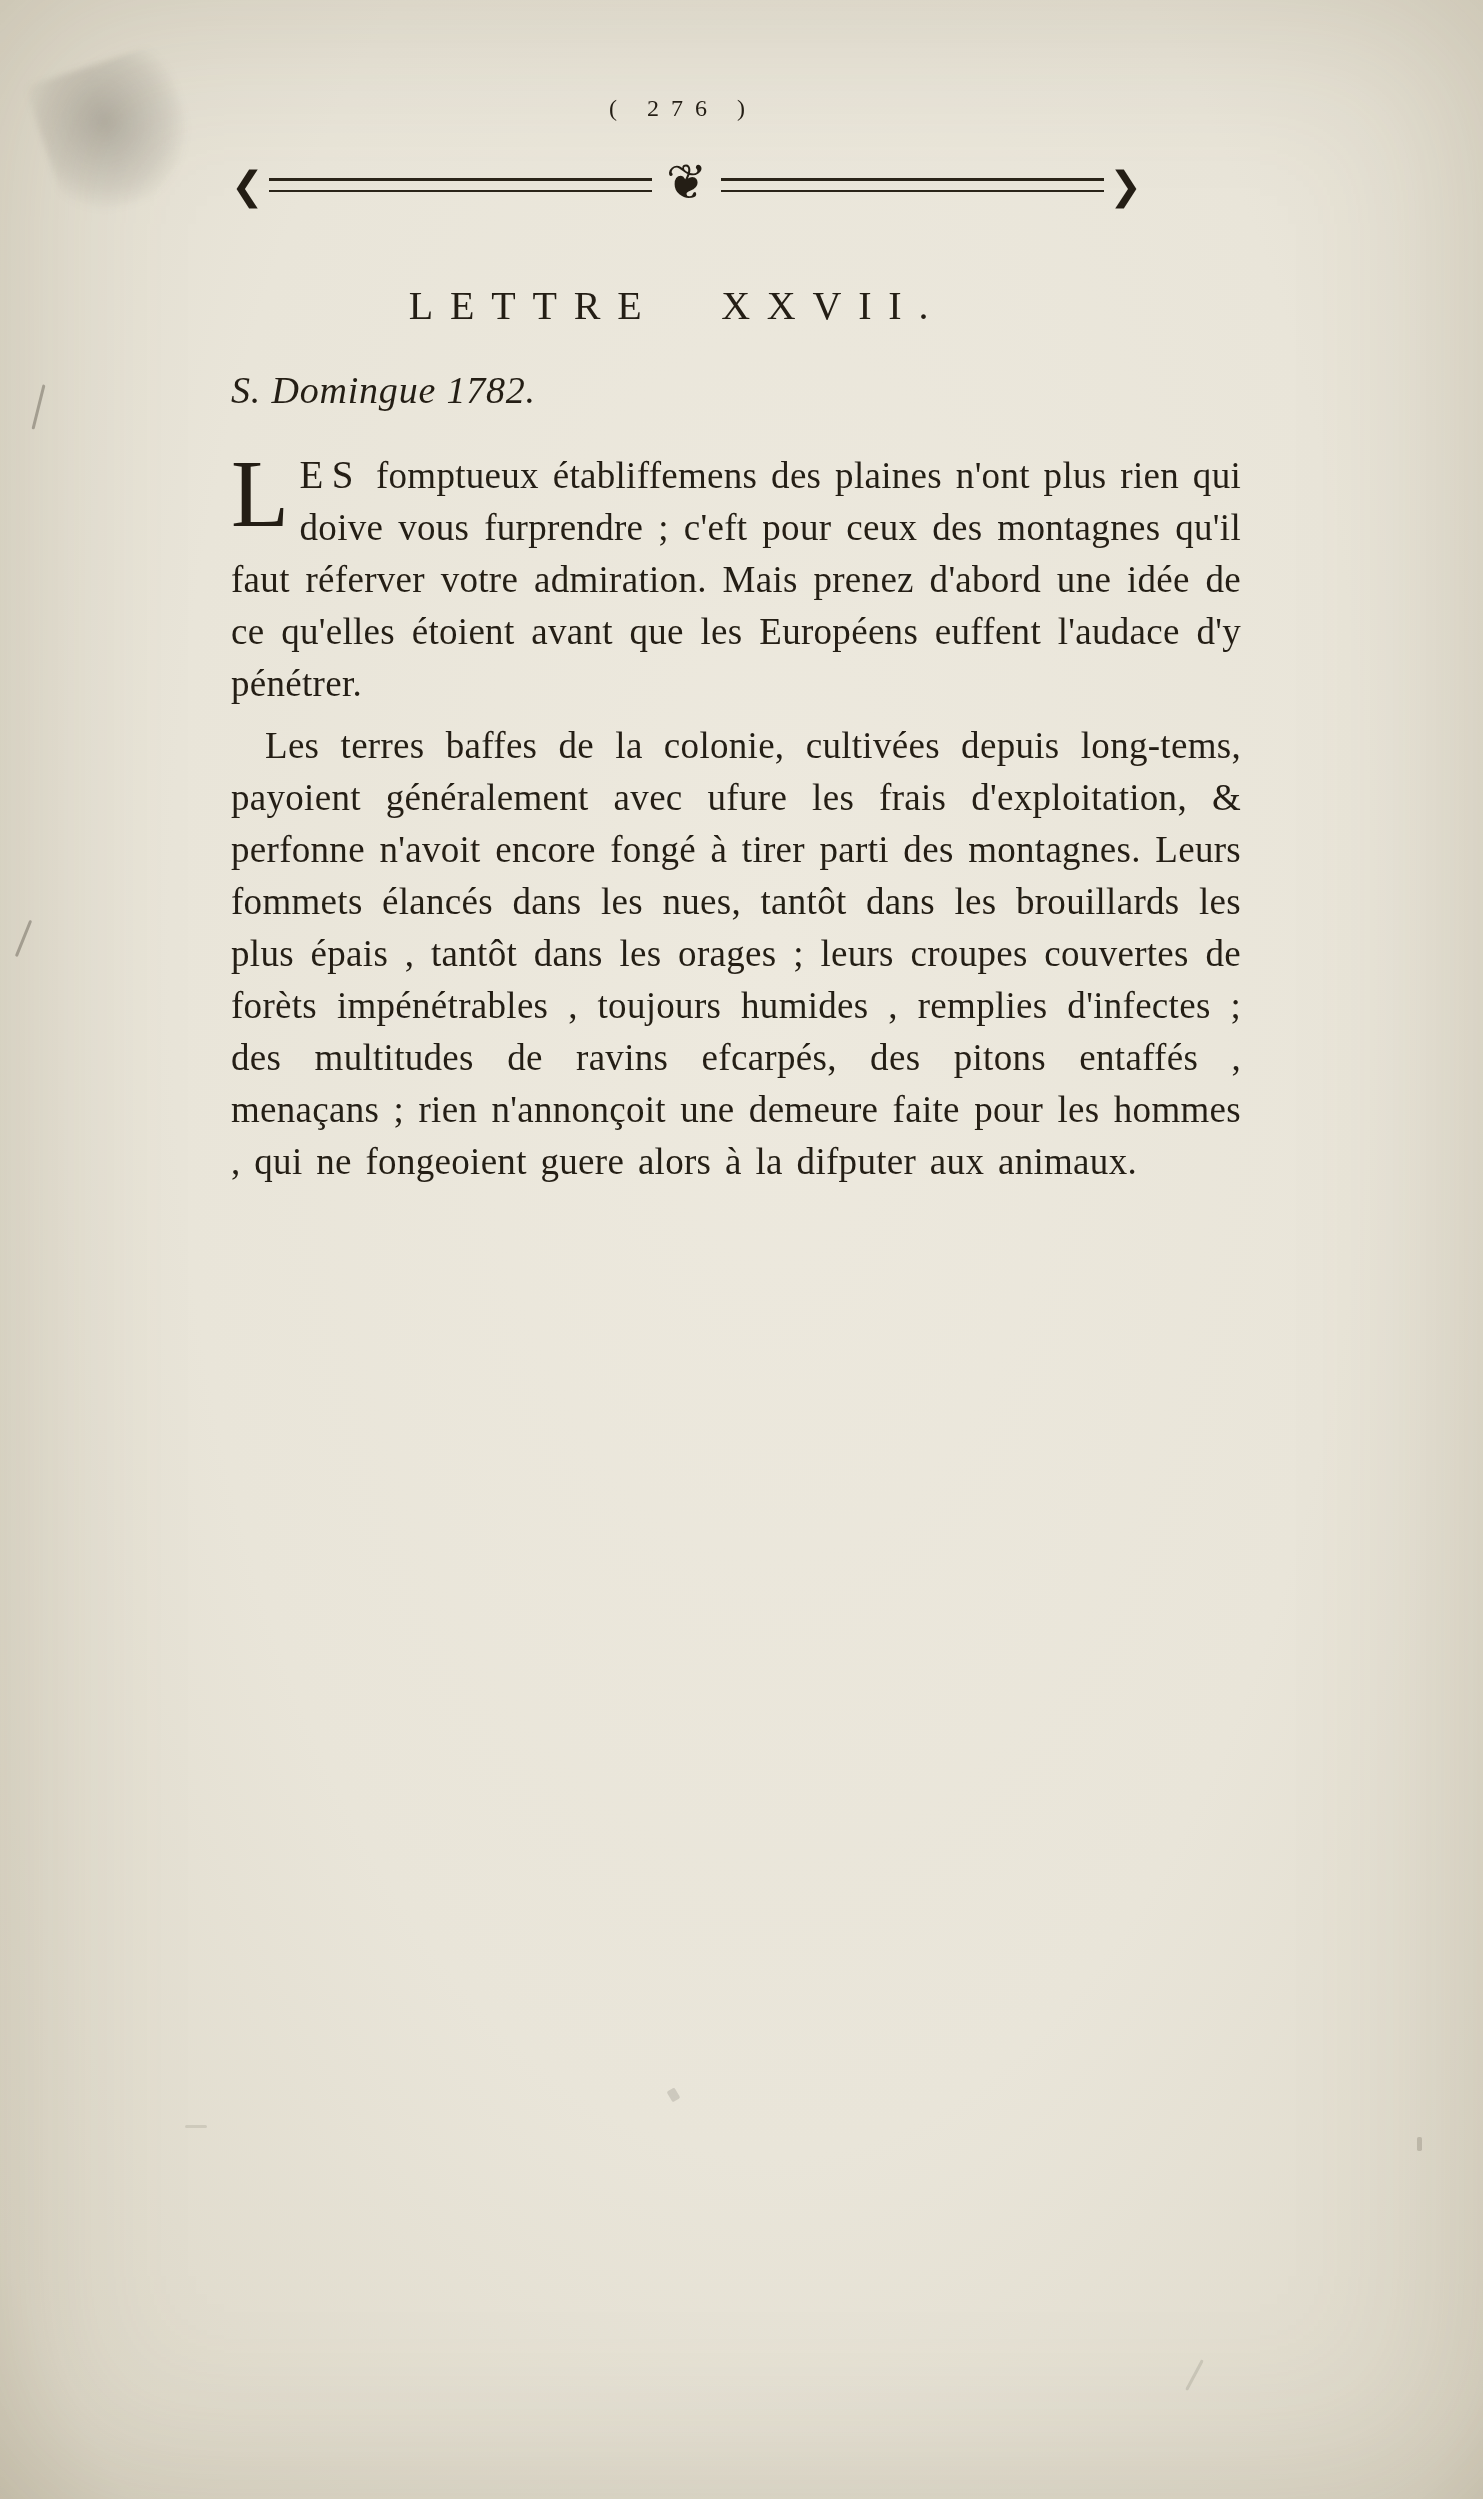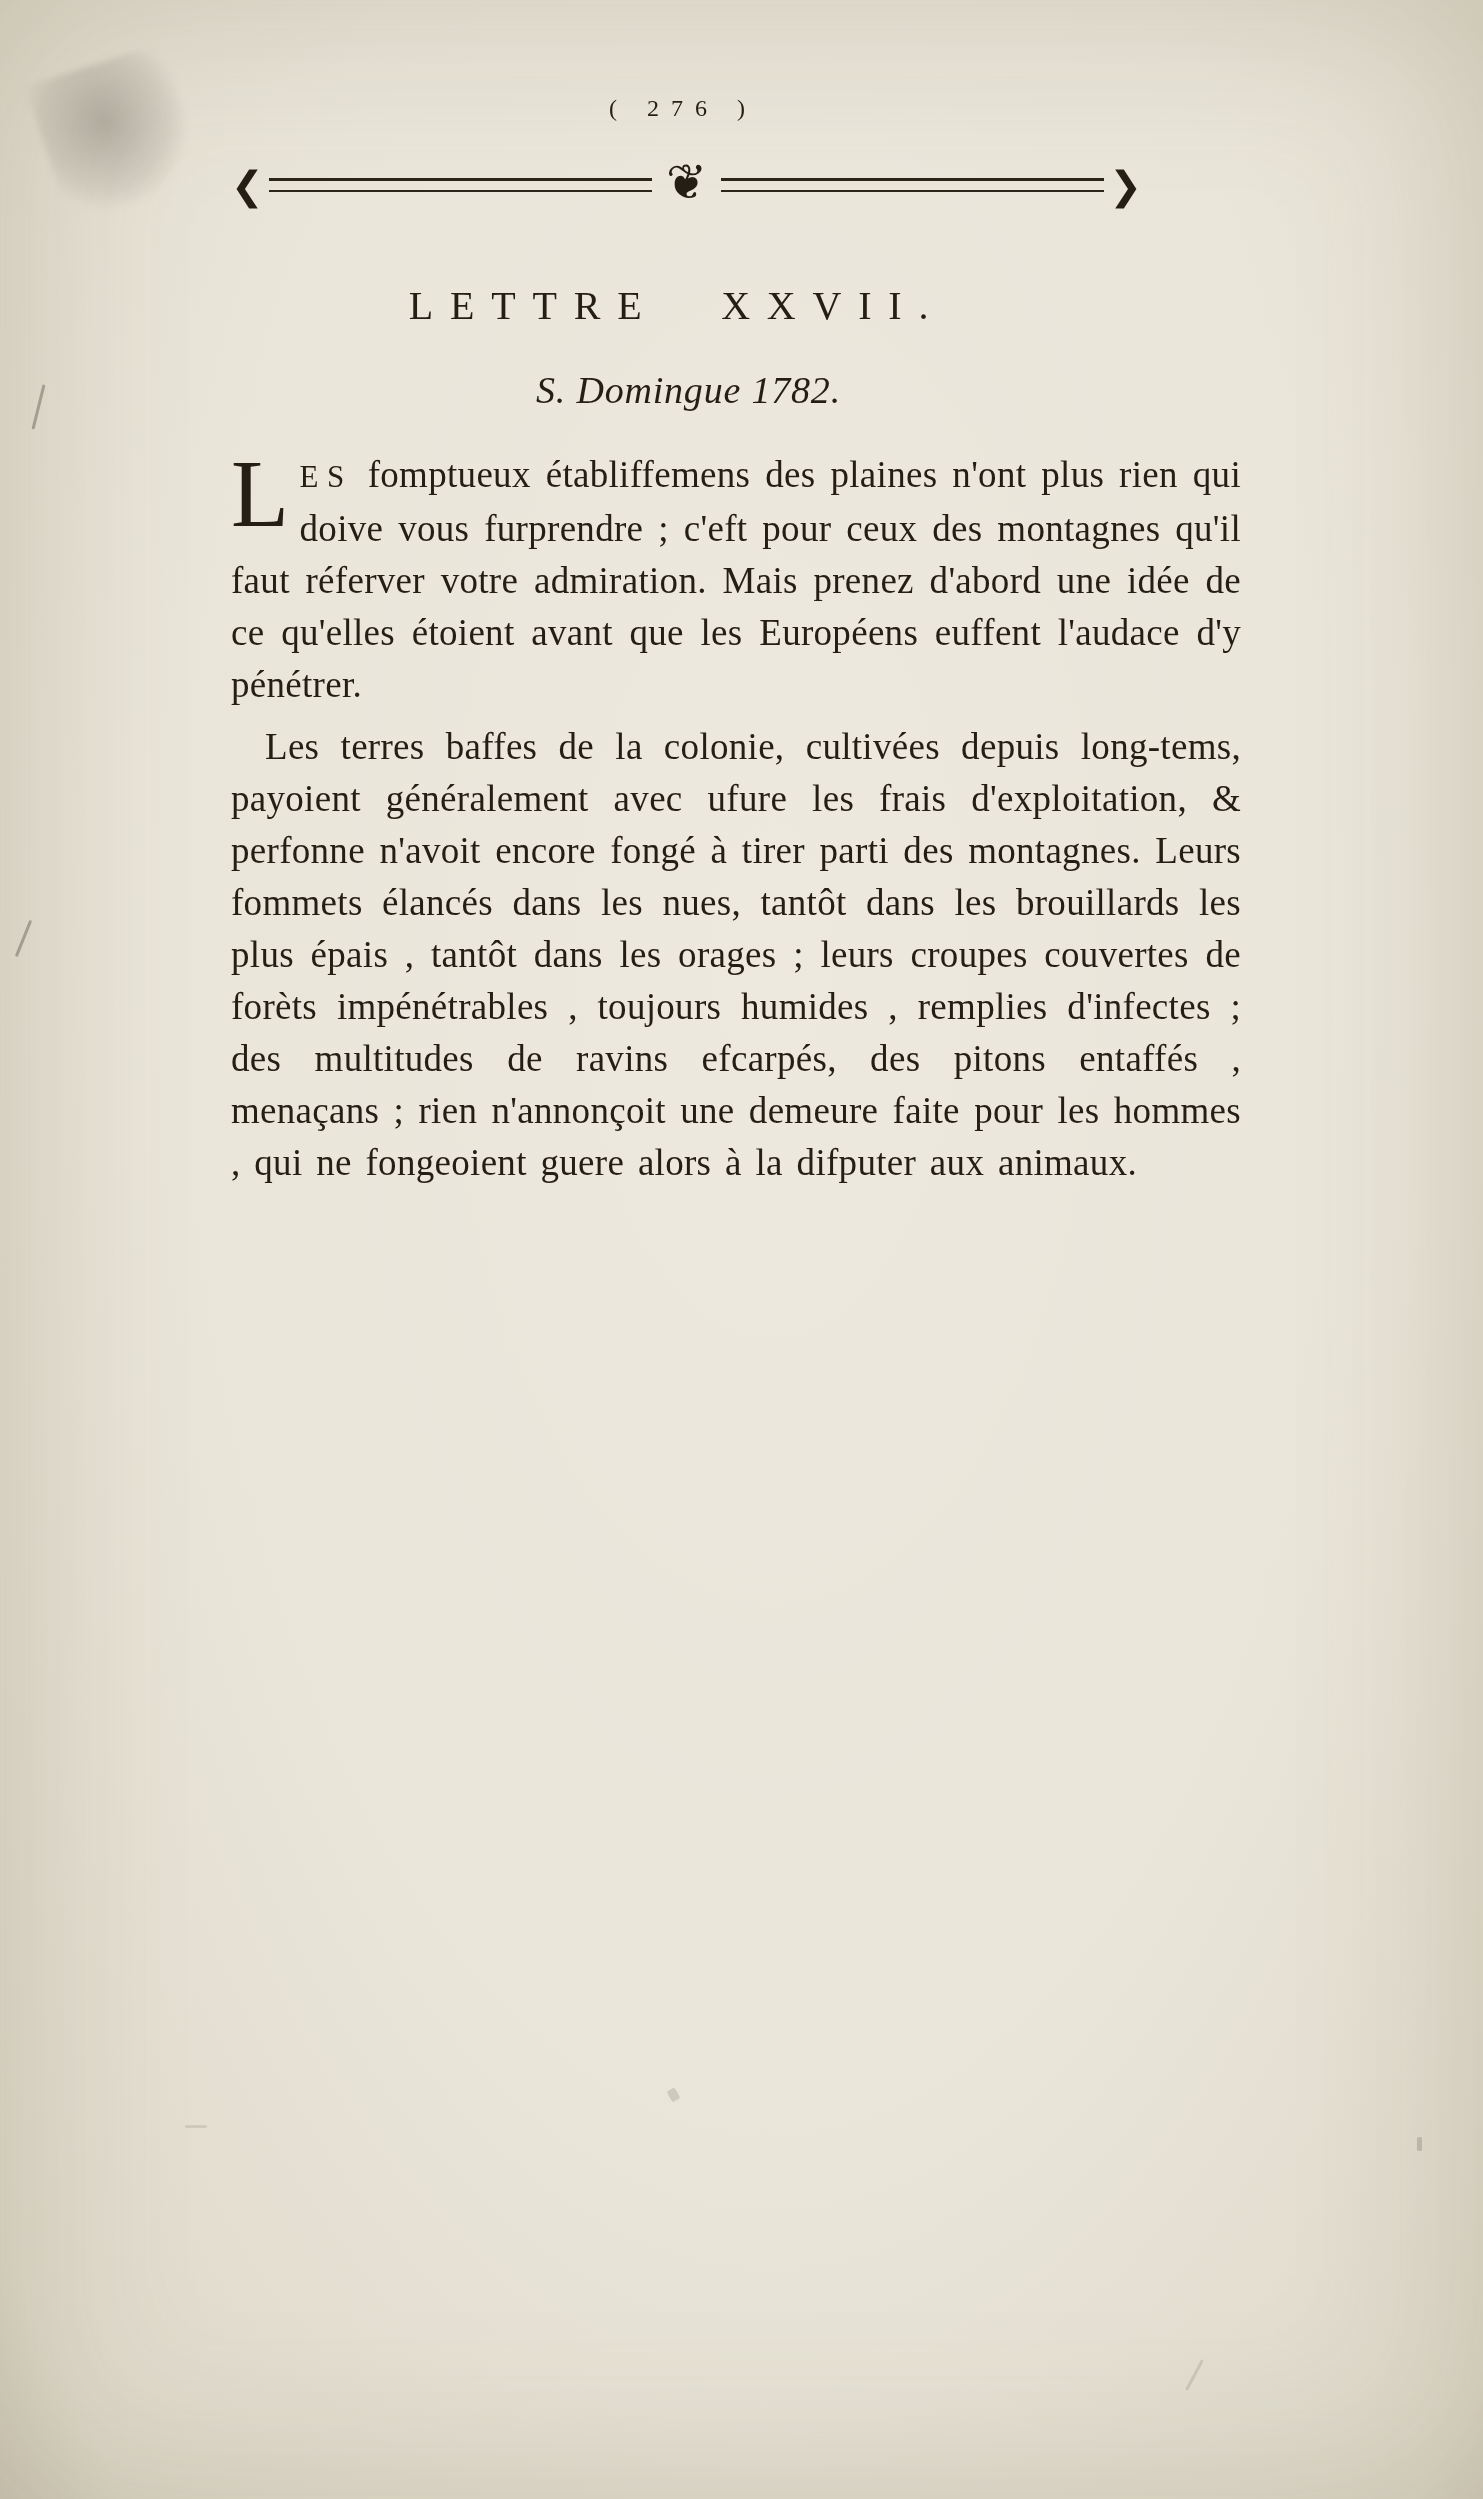--- a/index.html
+++ b/index.html
@@ -83,21 +83,21 @@
     text-align: center;
     font-weight: normal;
     font-size: 40px;
     letter-spacing: 0.42em;
     word-spacing: 0.9em;
     transform: translateX(-59px);
   }
 
   .dateline {
     margin-top: 39px;
-    text-align: center;
+    text-align: left;
     padding-right: 95px;
     font-style: italic;
     font-size: 38px;
     letter-spacing: 0.8px;
   }
 
   .para {
     margin: 0;
     font-size: 37px;
     line-height: 52px;
@@ -110,21 +110,21 @@
 
   .dropcap {
     float: left;
     font-size: 95px;
     line-height: 0.82;
     padding: 6.8px 10.2px 0 0;
     font-weight: normal;
   }
   .lead-caps {
     text-transform: uppercase;
-    font-size: 31px;
+    font-size: 39px;
     letter-spacing: 8.5px;
   }
 </style>
 </head>
 <body>
 
 <div class="page">
 
   <div class="smudge"></div>
   <div class="artifact a1"></div>

